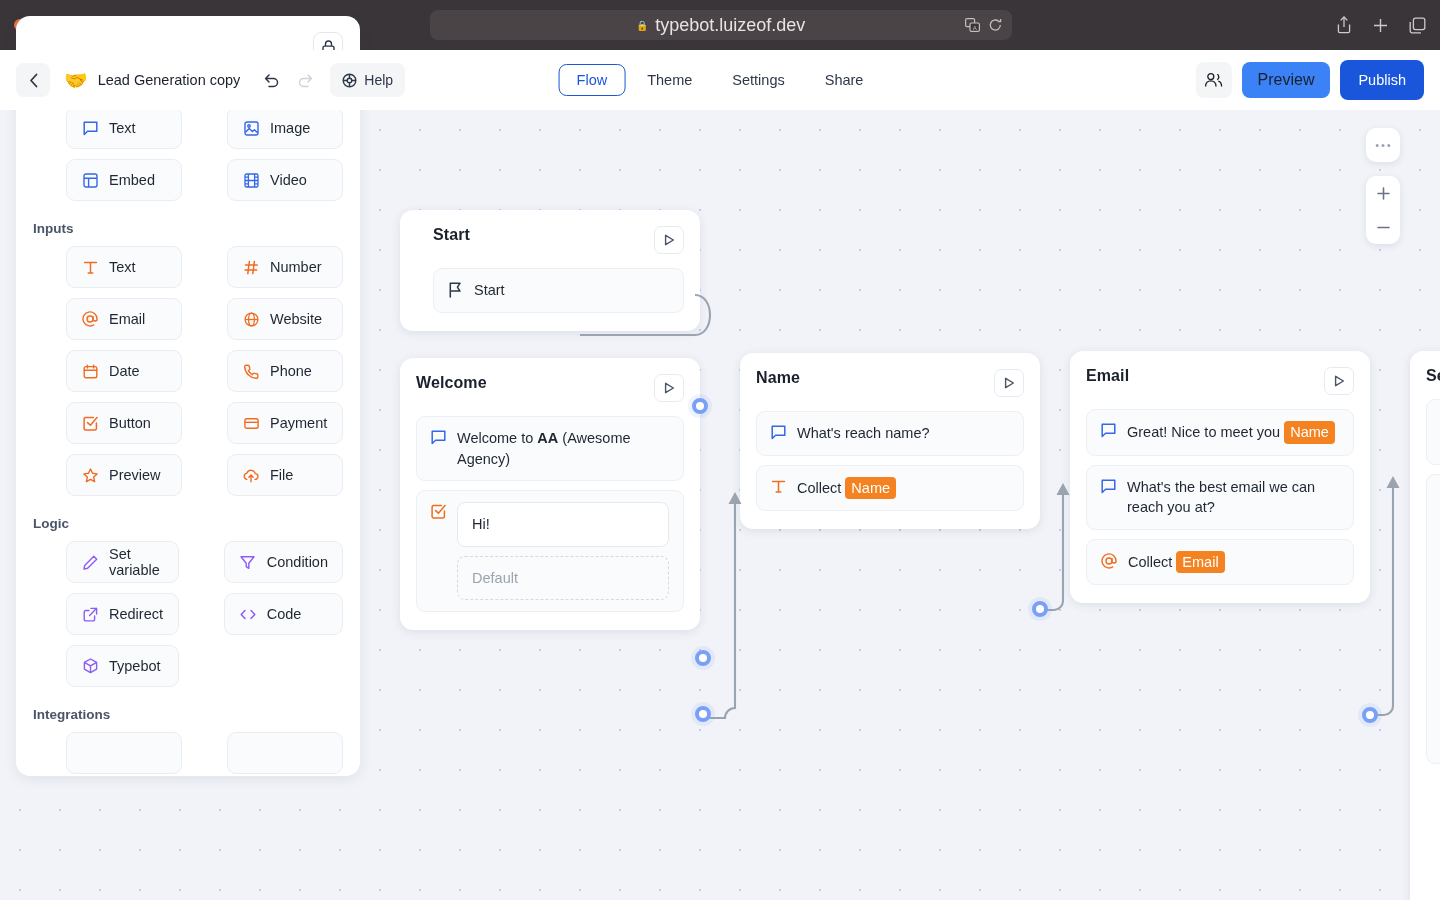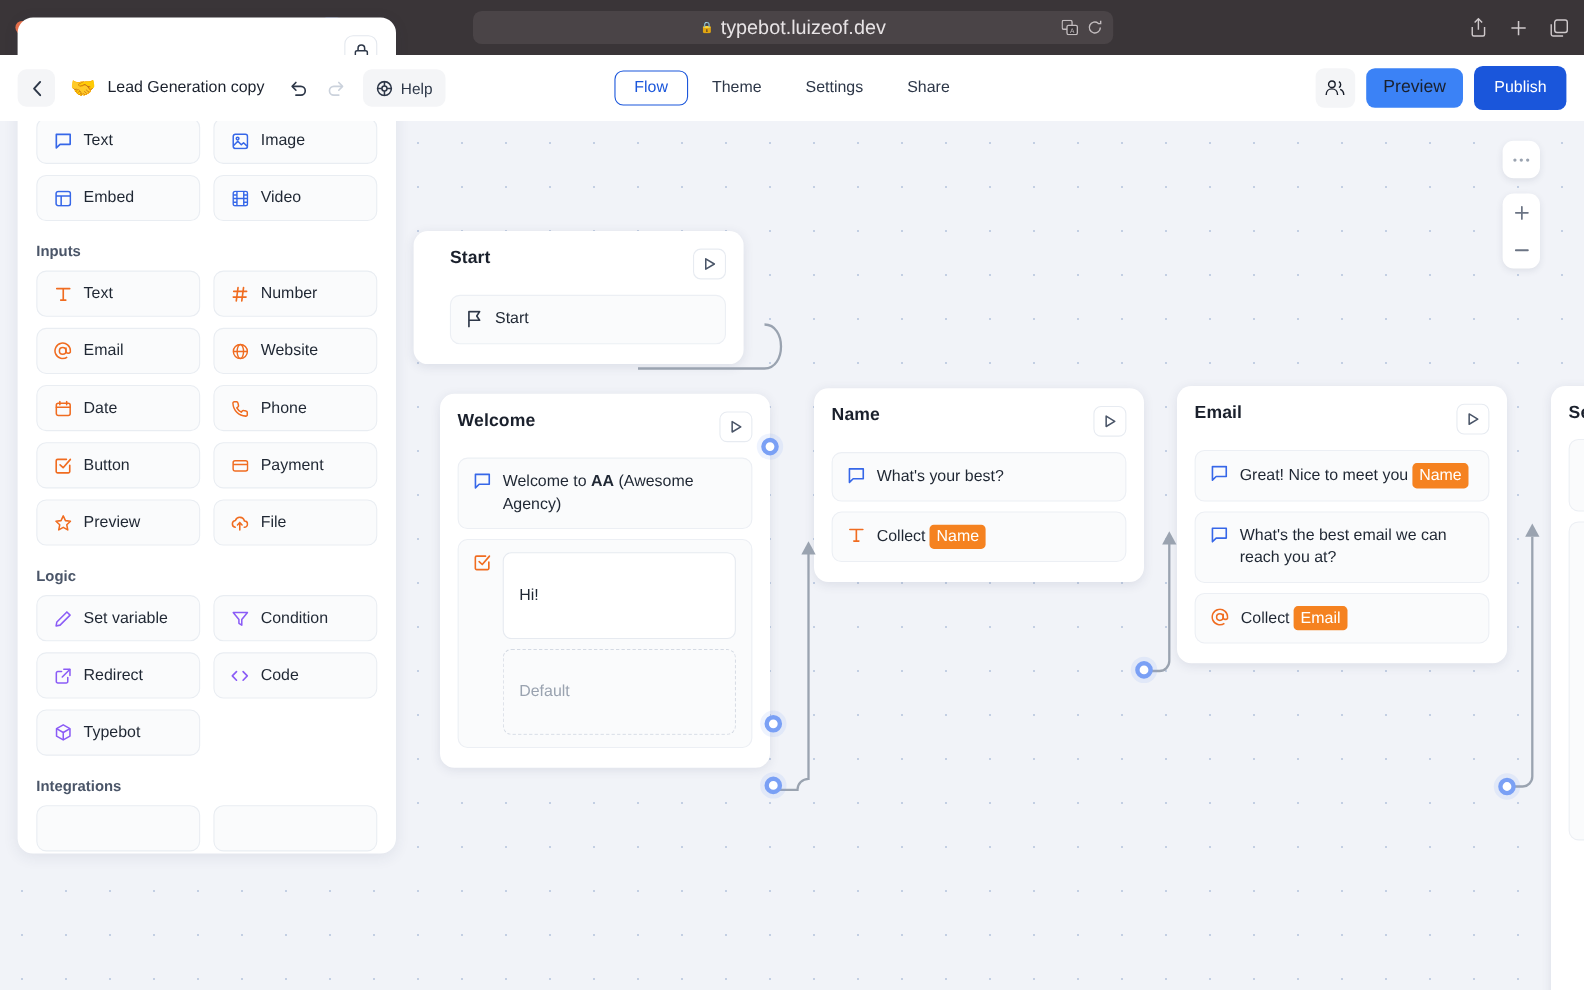--- a/index.html
+++ b/index.html
@@ -116,21 +116,21 @@
     border: 1px solid #e4e8ee; background: #fff;
     display: flex; align-items: center; justify-content: center;
     margin-left: auto; cursor: pointer; color: #2d3748;
   }
   .group-title { font-size: 13.5px; color: #4a5568; font-weight: 600; margin: 20px 0 10px 0; }
   .grid2 { display: grid; grid-template-columns: 1fr 1fr; gap: 10px 12px; }
   .block-btn {
     height: 42px; border-radius: 9px; border: 1px solid #e9edf2;
     background: #fafbfc; display: flex; align-items: center;
     gap: 10px; padding: 0 14px; cursor: grab;
-    font-size: 14.5px; color: #1f2733;
+    font-size: 14.5px; color: #1f2733; margin-left: 33px;
   }
   .block-ico { display: flex; align-items: center; justify-content: center; width: 18px; height: 18px; flex: none;}
   .ico-blue { color: #3667e8; }
   .ico-orange { color: #f06c20; }
   .ico-purple { color: #8b5cf6; }
 
   
   .group-card {
     position: absolute; background: #fff; border-radius: 13px;
     box-shadow: 0 2px 10px rgba(35,50,85,0.10);
@@ -152,21 +152,21 @@
   .blk:last-child { margin-bottom: 0; }
   .blk-ico { flex: none; margin-top: 2px; display:flex; }
   .var-chip {
     background: #f58220; color: #fff; border-radius: 4px;
     padding: 1px 6px; font-size: 14.5px; display: inline-block;
   }
   .choice-blk { flex-direction: row; align-items: flex-start; }
   .choice-items { flex: 1; display: flex; flex-direction: column; gap: 9px; }
   .choice-item {
     background: #fff; border: 1px solid #e6eaf0; border-radius: 8px;
-    padding: 28px 14px; font-size: 14.5px; color: #1f2733;
+    padding: 11px 14px; font-size: 14.5px; color: #1f2733;
   }
   .choice-item.placeholder { border: 1px dashed #d4dae3; color: #9aa3b0; background: transparent; }
 
   
   .handle {
     position: absolute; width: 16px; height: 16px; border-radius: 50%;
     background: #fff; border: 4px solid #7aa0f5; z-index: 14;
     box-shadow: 0 0 0 4px rgba(122,160,245,0.13);
   }
   .edge { position: absolute; z-index: 8; pointer-events: none; }
@@ -365,21 +365,21 @@
   <svg class="edge" style="left:1028px; top:370px; width:60px; height:145px;" viewBox="0 0 60 145">
     <path d="M14 130 L26 130 A9 9 0 0 0 35 121 L35 14" fill="none" stroke="#9aa3b0" stroke-width="2.1"></path>
     <path d="M35 3 L41.5 15 L28.5 15 Z" fill="#9aa3b0"></path>
   </svg>
 
   <svg class="edge" style="left:1358px; top:360px; width:60px; height:255px;" viewBox="0 0 60 255">
     <path d="M14 245 L26 245 A9 9 0 0 0 35 236 L35 18" fill="none" stroke="#9aa3b0" stroke-width="2.1"></path>
     <path d="M35 6 L41.5 18 L28.5 18 Z" fill="#9aa3b0"></path>
   </svg>
 
-  <div class="group-card" style="left:376px; top:100px; width:300px;padding-left:33px;">
+  <div class="group-card" style="left:400px; top:100px; width:300px;padding-left:33px;">
     <div class="group-head">
       <span class="group-name">Start</span>
       <button class="play-btn">
         <svg class="icon" width="11" height="12" viewBox="0 0 11 12" fill="none" stroke="currentColor" stroke-width="1.4" stroke-linejoin="round">
             <path d="M1.6 1.3 L9.4 6 L1.6 10.7 Z"></path>
           </svg>
       </button>
     </div>
     <div class="blk">
       <span class="blk-ico">
@@ -435,21 +435,21 @@
             <path d="M1.6 1.3 L9.4 6 L1.6 10.7 Z"></path>
           </svg>
       </button>
     </div>
     <div class="blk">
       <span class="blk-ico">
         <svg class="icon" width="15" height="15" viewBox="0 0 15 15" fill="none" stroke="#3667e8" stroke-width="1.5" stroke-linecap="round" stroke-linejoin="round">
             <path d="M1.2 1.2 H13.8 V10.2 H4.6 L1.2 13.5 Z"></path>
           </svg>
       </span>
-      <span>What's your best?</span>
+      <span>What's reach name?</span>
     </div>
     <div class="blk">
       <span class="blk-ico">
         <svg class="icon" width="15" height="15" viewBox="0 0 15 15" fill="none" stroke="#f06c20" stroke-width="1.5" stroke-linecap="round">
             <path d="M1.6 2.4 H13.4 M7.5 2.4 V12.9 M5.2 12.9 H9.8"></path>
           </svg>
       </span>
       <span><span>Collect</span> <span class="var-chip">Name</span></span>
     </div>
   </div>

